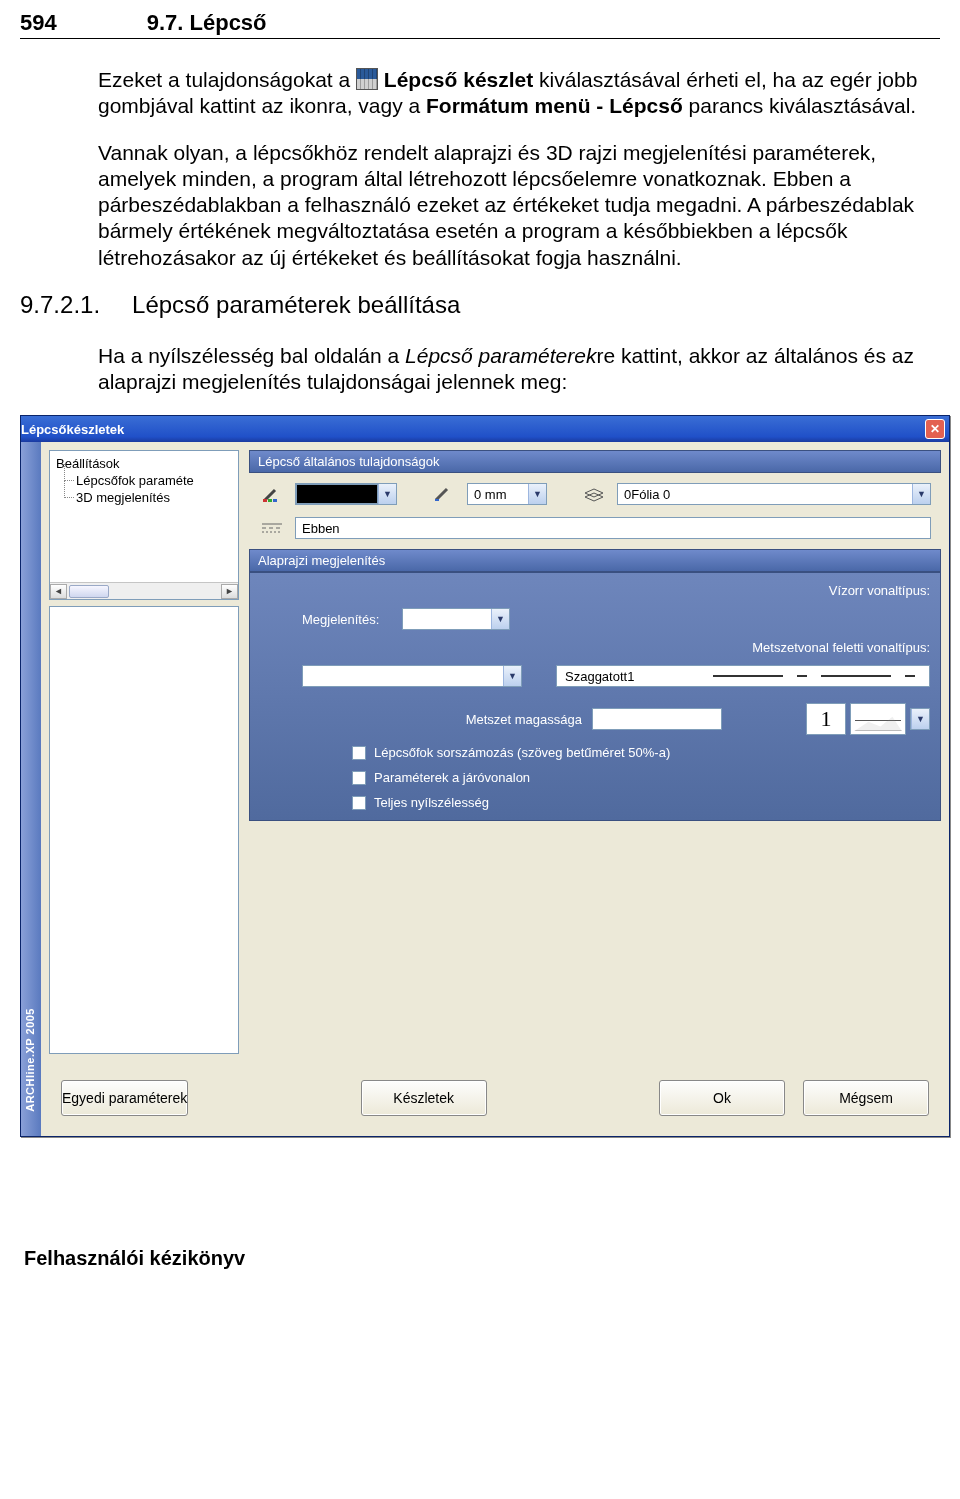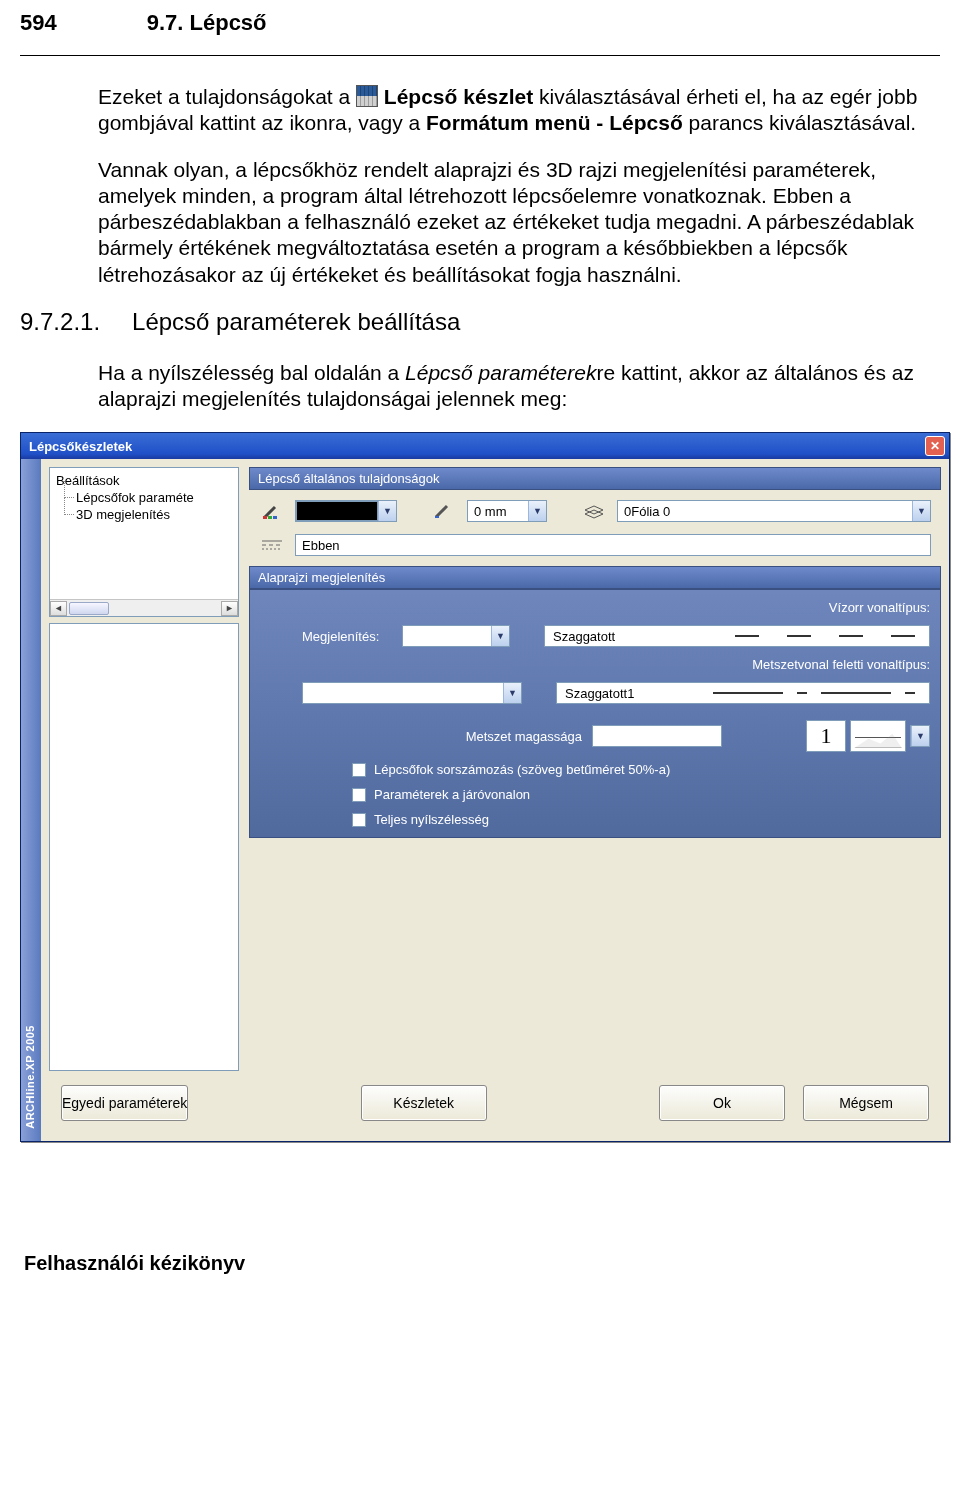--- a/index.html
+++ b/index.html
@@ -1,37 +1,37 @@
 <!DOCTYPE html>
 <html><head>
 <meta charset="utf-8">
 <style>
   * { box-sizing: border-box; margin: 0; padding: 0; }
   body { font-family: Arial, sans-serif; font-size: 16px; background: #fff; width: 960px; }
   .page { padding: 10px 20px 20px 20px; }
-  .header-row { display: flex; gap: 90px; font-size: 22px; font-weight: bold; border-bottom: 1.5px solid #000; padding-bottom: 19px; margin-bottom: 28px; }
+  .header-row { display: flex; gap: 90px; font-size: 22px; font-weight: bold; border-bottom: 1.5px solid #000; padding-bottom: 2px; margin-bottom: 28px; }
   .body-indent { margin-left: 78px; margin-right: 20px; }
   .para { font-size: 21px; line-height: 1.25; margin-bottom: 20px; }
   .para .bold { font-weight: bold; }
   .stair-icon { display: inline-block; width: 22px; height: 22px; vertical-align: -3px; background: linear-gradient(180deg, #2a5a9a 50%, #d0d0d0 50%); border: 1px solid #555; position: relative; }
   .stair-icon::after { content: ""; position: absolute; left:0; right:0; top:0; bottom:0; background: repeating-linear-gradient(90deg, transparent 0 3px, rgba(0,0,0,.25) 3px 4px); }
   .sec-row { display: flex; gap: 32px; font-size: 24px; margin-left: 0; margin-top: 10px; margin-bottom: 24px; }
   .sec-row .num { }
   .body-indent .sub { font-size: 21px; line-height: 1.25; }
   .ital { font-style: italic; }
 
   
   .dialog-wrap { margin-top: 20px; }
   .dialog { width: 930px; background: #ece9d8; border: 1px solid #0a246a; box-shadow: 1px 1px 0 #888; font-size: 13px; font-family: Tahoma, Arial, sans-serif; }
-  .titlebar { height: 26px; background: linear-gradient(180deg, #3a6ed5 0%, #2050c8 80%, #1a3aa0 100%); color: #fff; display: flex; align-items: center; padding-left: 8px; font-weight: bold; position: relative; }
+  .titlebar { height: 26px; background: linear-gradient(180deg, #3a6ed5 0%, #2050c8 80%, #1a3aa0 100%); color: #fff; display: flex; align-items: center; font-weight: bold; position: relative; }
   .titlebar .close { position: absolute; right: 4px; top: 3px; width: 20px; height: 20px; background: #e36151; border: 1px solid #fff; border-radius: 3px; display: flex; align-items: center; justify-content: center; color: #fff; font-size: 12px; font-weight: bold; }
   .dlg-body { display: flex; }
   .side-rail { width: 20px; background: linear-gradient(90deg, #8aa0d8, #5a7abf); }
   .side-rail .vtext { writing-mode: vertical-rl; transform: rotate(180deg); color: #fff; font-size: 11px; font-weight: bold; padding: 6px 3px; letter-spacing: .5px; }
-  .dlg-content { flex: 1; padding: 8px; display: flex; flex-direction: column; gap: 0; }
+  .dlg-content { flex: 1; padding: 8px; display: flex; flex-direction: column; gap: 12px; }
   .top-row { display: flex; gap: 10px; align-items: flex-start; }
 
   .tree-box { width: 190px; background: #fff; border: 1px solid #7f9db9; padding: 4px 2px; height: 150px; position: relative; }
   .tree-item { padding: 1px 2px 1px 4px; white-space: nowrap; }
   .tree-sub { margin-left: 10px; position: relative; padding-left: 14px; }
   .tree-sub::before { content: ""; position: absolute; left: 2px; top: 8px; width: 10px; border-top: 1px dotted #888; }
   .tree-sub::after { content: ""; position: absolute; left: 2px; top: -8px; bottom: 50%; border-left: 1px dotted #888; }
   .tree-scroll { position: absolute; left: 0; right: 0; bottom: 0; height: 17px; background: #efefef; border-top: 1px solid #c5c5c5; display: flex; align-items: center; }
   .sbtn { width: 17px; height: 15px; background: linear-gradient(#fff,#ddd); border: 1px solid #aaa; display: flex; align-items: center; justify-content: center; font-size: 9px; color: #444; }
   .sthumb { width: 40px; height: 13px; background: linear-gradient(#f6f6ff,#cfd7ef); border: 1px solid #9aa9c7; margin-left: 2px; border-radius: 2px; }
@@ -196,29 +196,20 @@
 
                 <div style="text-align:right" class="white">Vízorr vonaltípus:</div>
 
                 <div class="kv-row">
                   <span class="lab" style="width:110px;text-align:left;padding-left:20px">Megjelenítés:</span>
                   <div class="combo">
                     <div class="val" style="min-width:88px">Végig</div>
                     <div class="btn">▼</div>
                   </div>
                   <div style="width:14px"></div>
-                  <div class="line-swatch">
-                    <span class="darktxt">Szaggatott</span>
-                    <div style="flex:1;display:flex;gap:28px;justify-content:flex-end;padding-right:6px">
-                      <div style="width:24px;border-top:2px solid #333"></div>
-                      <div style="width:24px;border-top:2px solid #333"></div>
-                      <div style="width:24px;border-top:2px solid #333"></div>
-                      <div style="width:24px;border-top:2px solid #333"></div>
-                    </div>
-                  </div>
                 </div>
 
                 <div style="text-align:right" class="white">Metszetvonal feletti vonaltípus:</div>
 
                 <div class="kv-row">
                   <div class="combo" style="margin-left:20px">
                     <div class="val" style="min-width:200px">Metszetvonal felett szaggatott</div>
                     <div class="btn">▼</div>
                   </div>
                   <div style="width:14px"></div>

